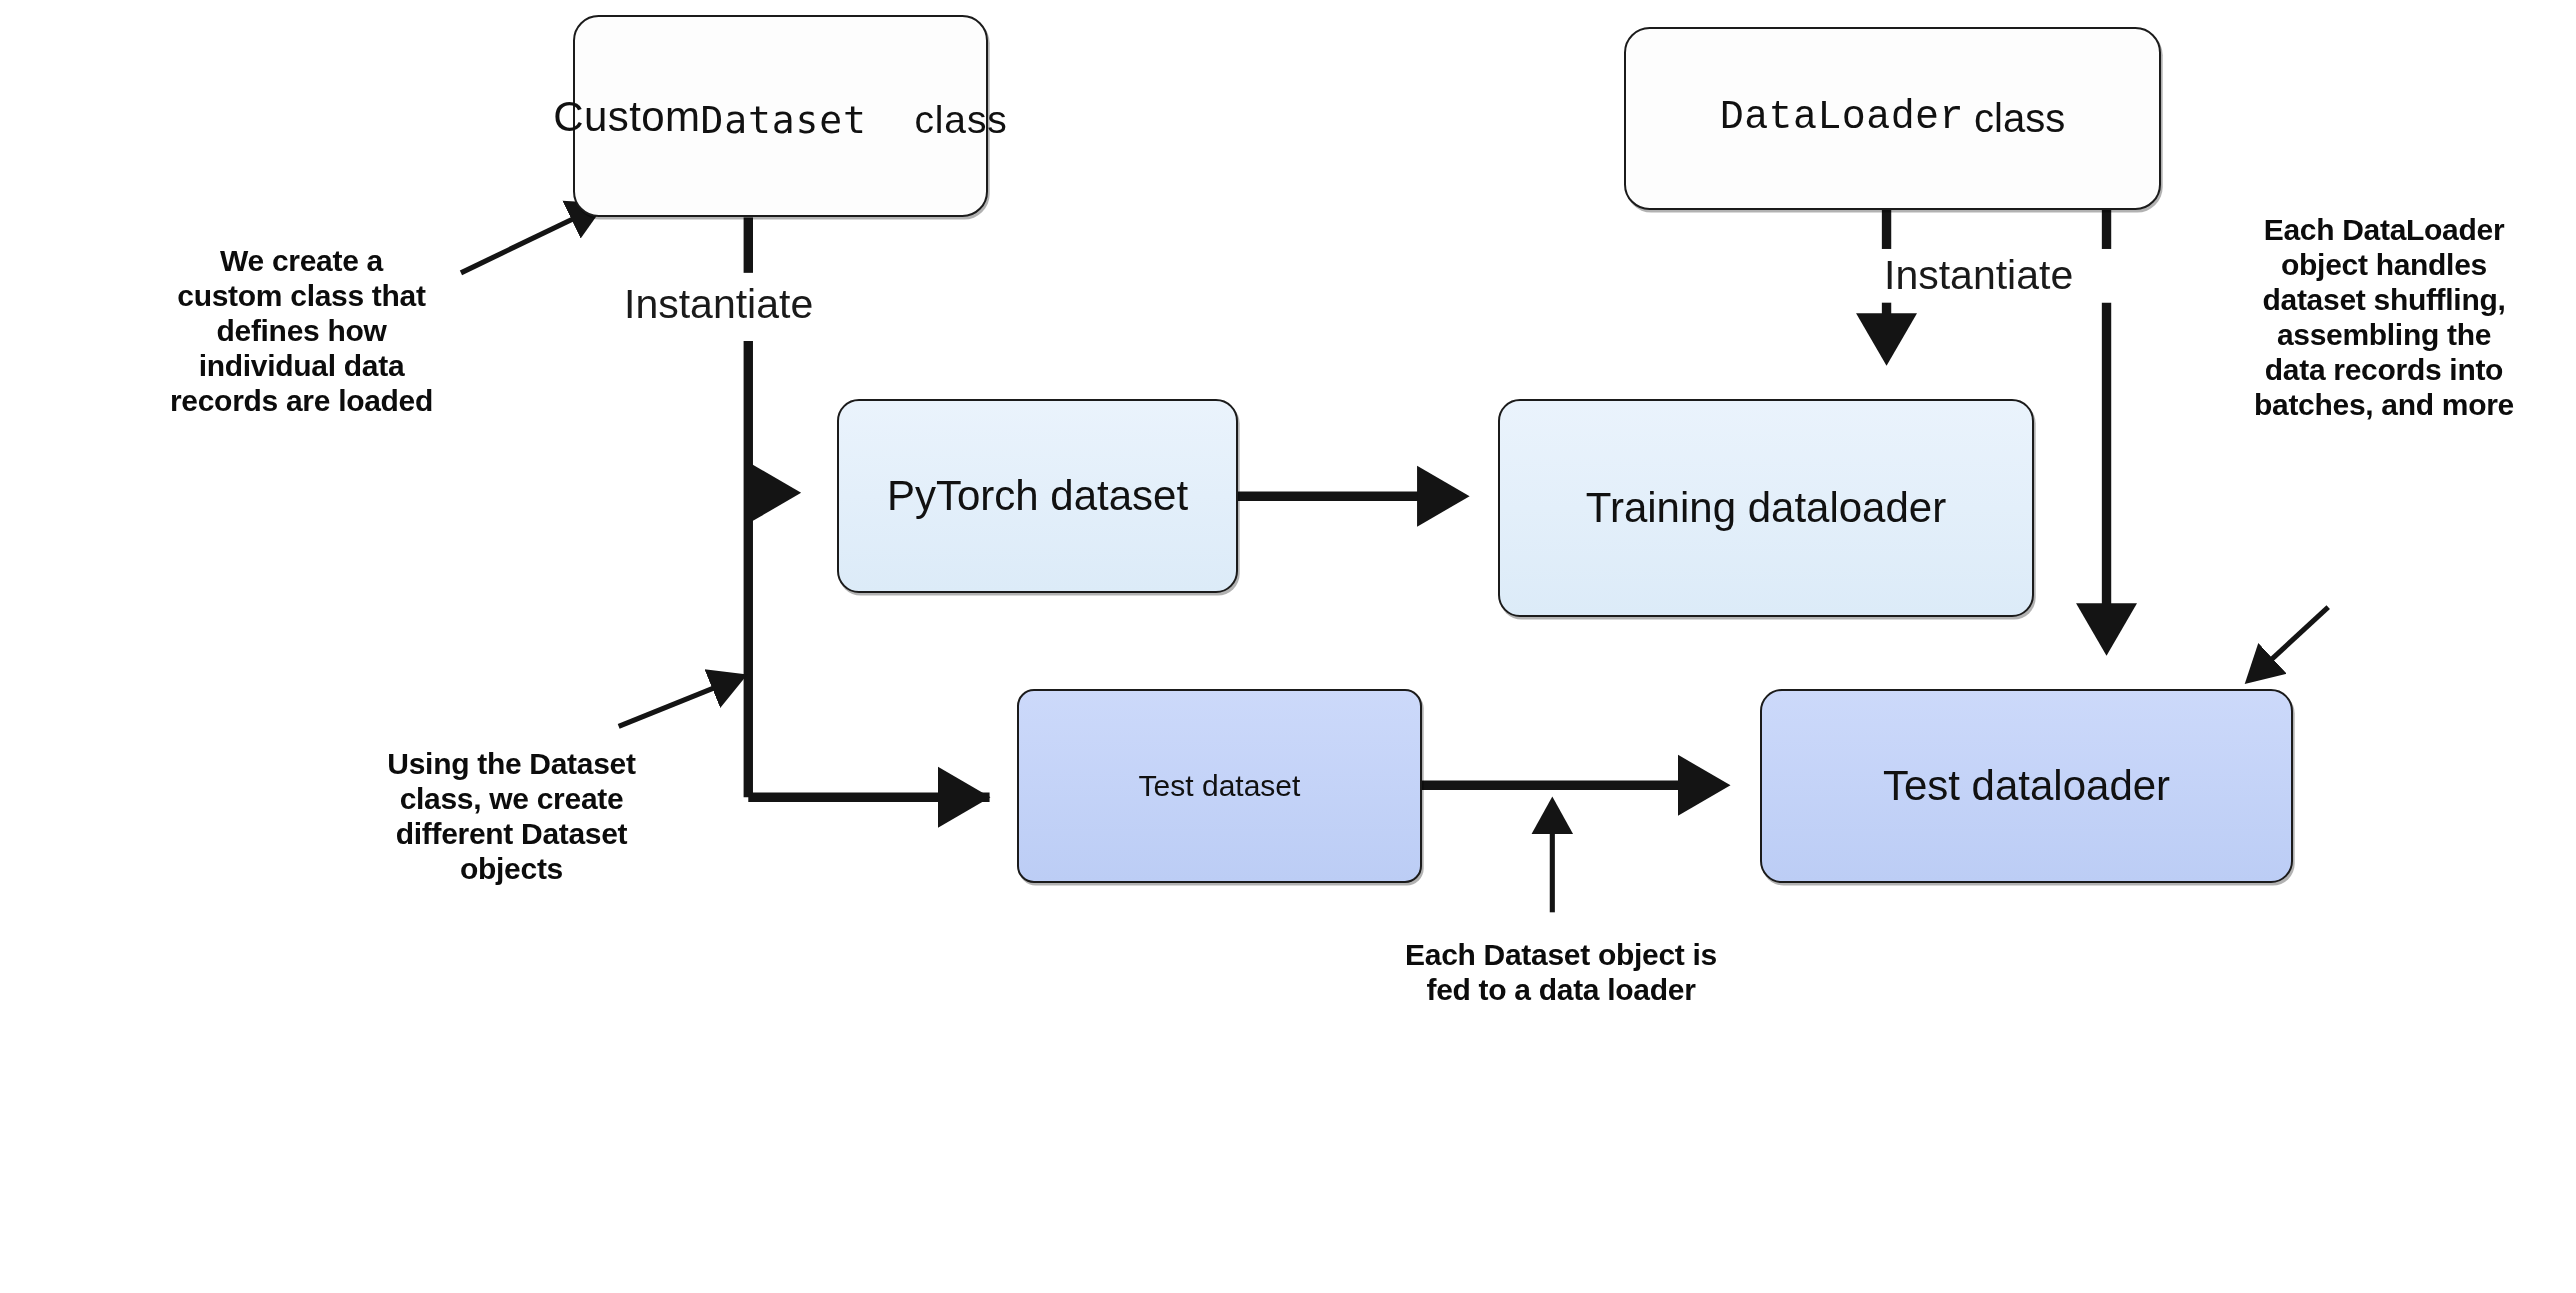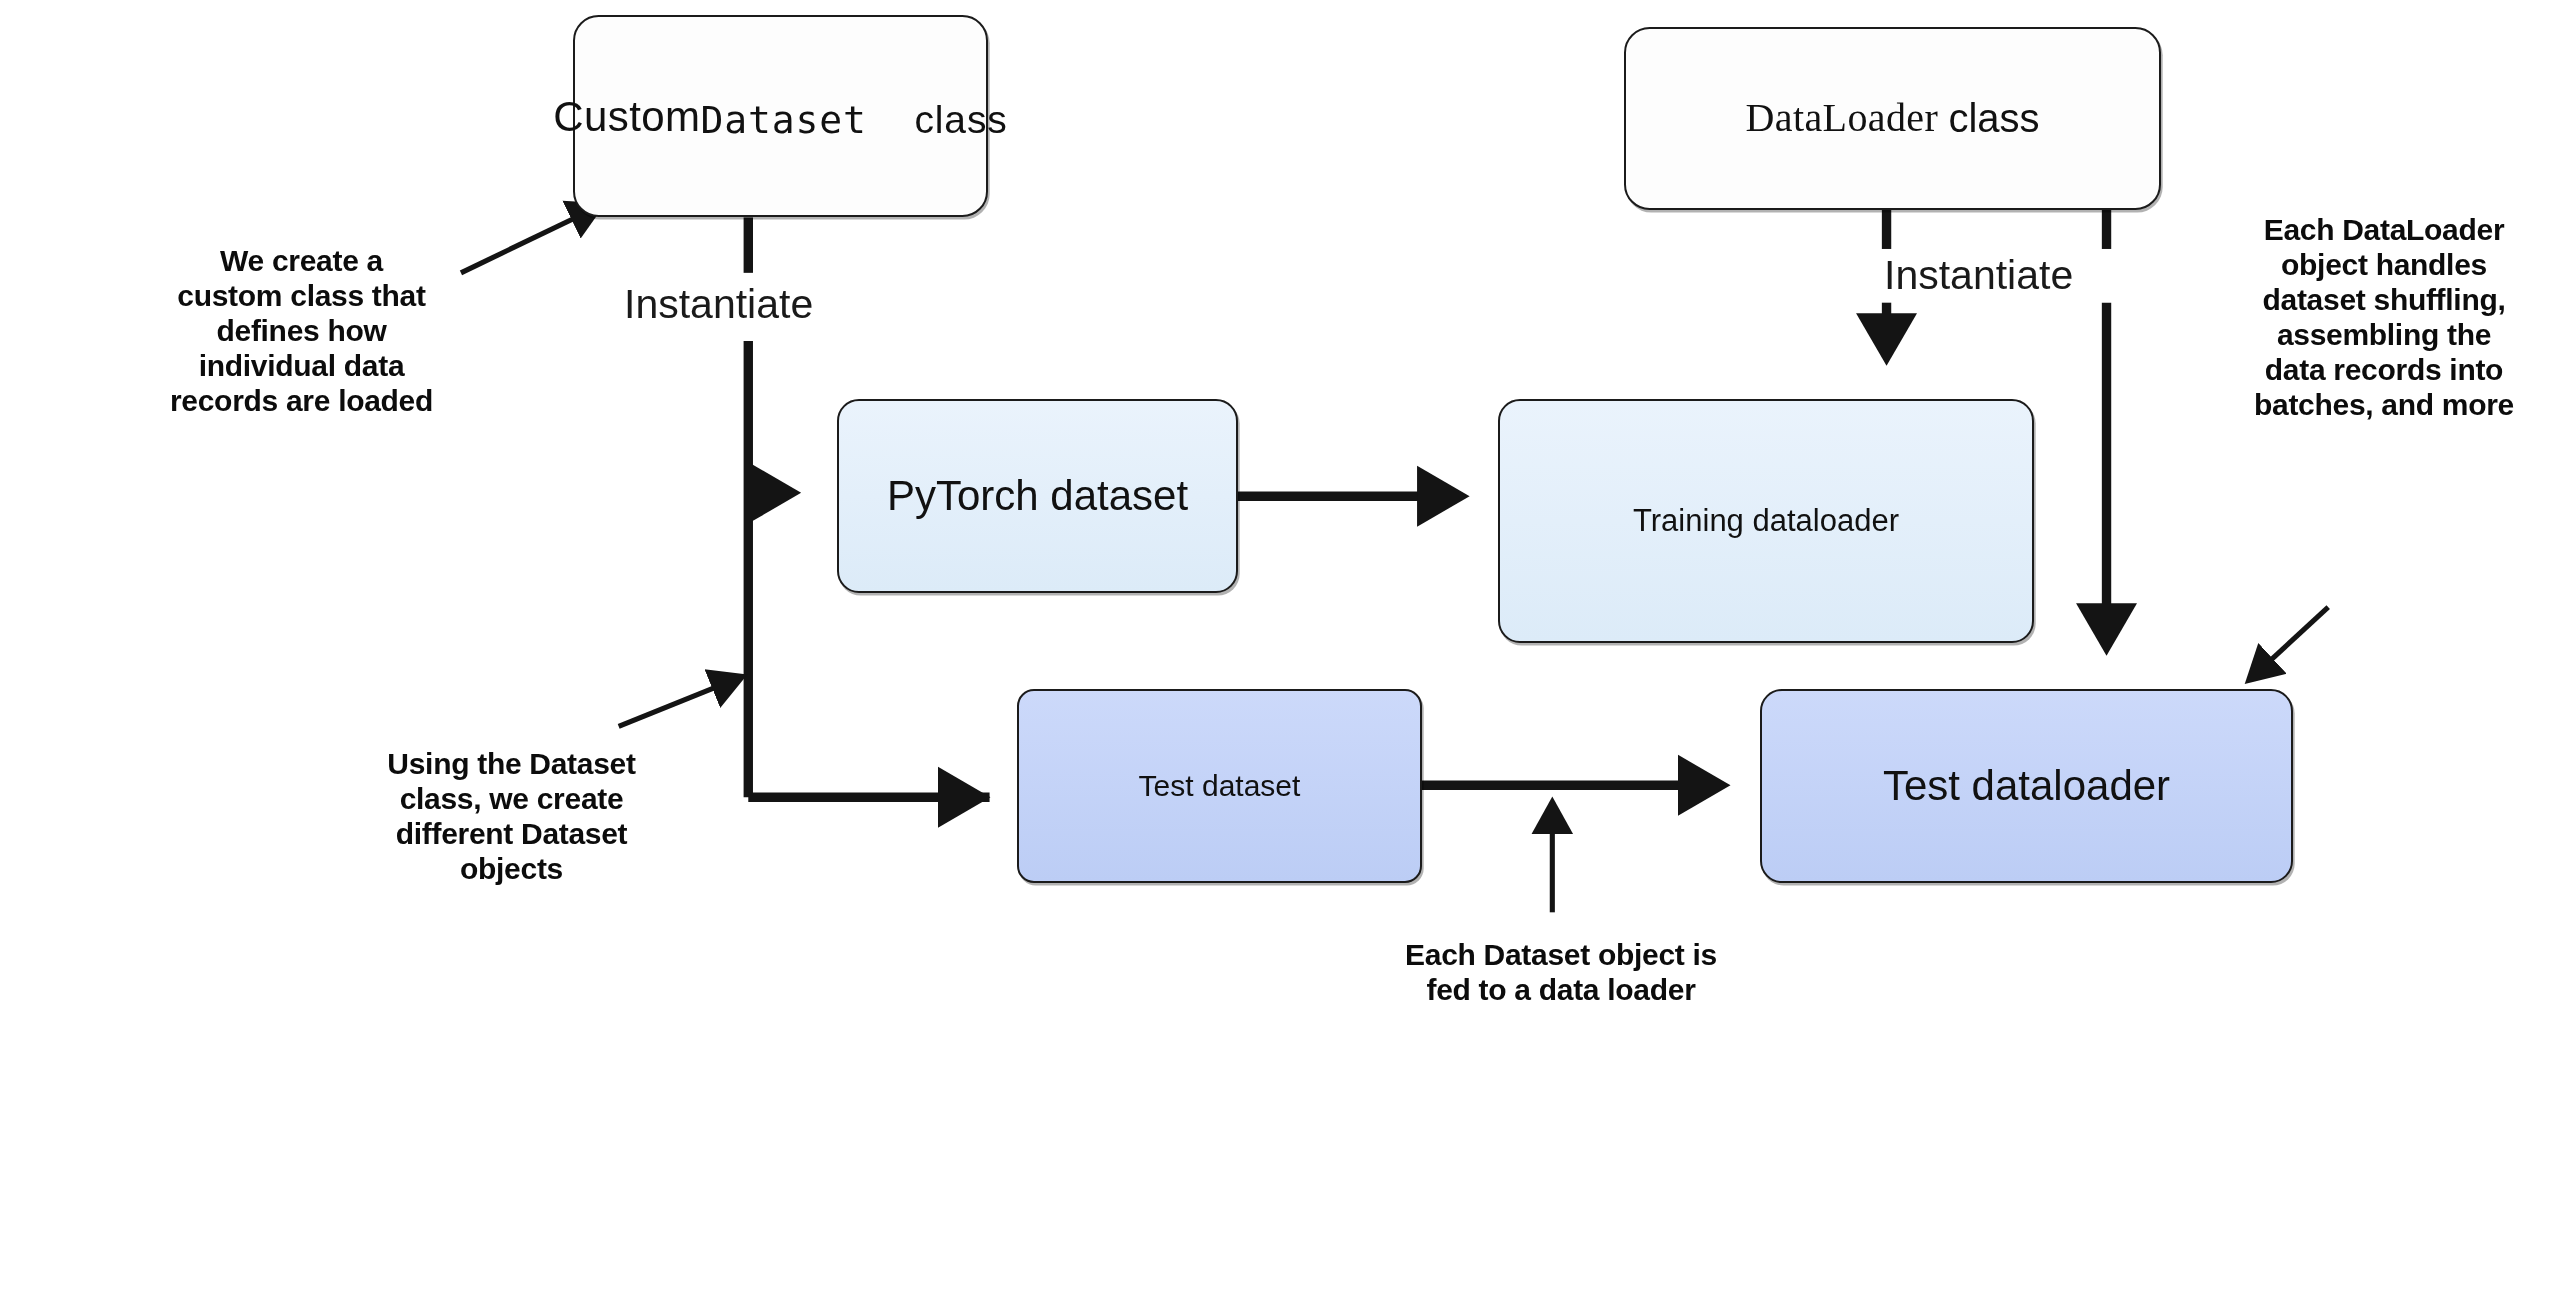--- a/index.html
+++ b/index.html
@@ -40,26 +40,26 @@
   }
   #node-custom-dataset .ln1{font-family:"Liberation Sans", sans-serif;letter-spacing:0.4px;}
   #node-custom-dataset .ln2{font-family:"DejaVu Sans Mono", monospace;font-size:38px;letter-spacing:0.9px;margin-top:6.8px;}
   #node-custom-dataset .ln2 .kw{font-family:"DejaVu Sans Mono", monospace;}
   #node-custom-dataset .ln2 .tail{font-family:"Liberation Sans", sans-serif;font-size:39px;}
 
   #node-dataloader-class{
     left:1624px;top:27px;width:537px;height:183px;
     font-size:40px;border-radius:25.6px;
   }
-  #node-dataloader-class .mono{font-family:Liberation Serif, serif;letter-spacing:0.4px;}
+  #node-dataloader-class .mono{font-family:Liberation Mono, monospace;letter-spacing:0.4px;}
   #node-dataloader-class .tail{font-family:"Liberation Sans", sans-serif;margin-left:10.2px;}
 
   
   #node-training-dataset{left:837px;top:399px;width:401px;height:194px;font-size:42px;}
-  #node-training-dataloader{left:1498px;top:399px;width:536px;height:244px;font-size:31px;}
+  #node-training-dataloader{left:1498px;top:399px;width:536px;height:218px;font-size:42px;}
   #node-test-dataset{left:1017px;top:689px;width:405px;height:194px;font-size:30px;border-radius:17px;}
   #node-test-dataloader{left:1760px;top:689px;width:533px;height:194px;font-size:42px;}
 
   
   .wire-label{
     position:absolute;
     font-family:"Liberation Sans", sans-serif;
     font-size:41px;color:#1a1a1a;white-space:nowrap;
   }
   #label-instantiate-left{left:624px;top:281px;}

